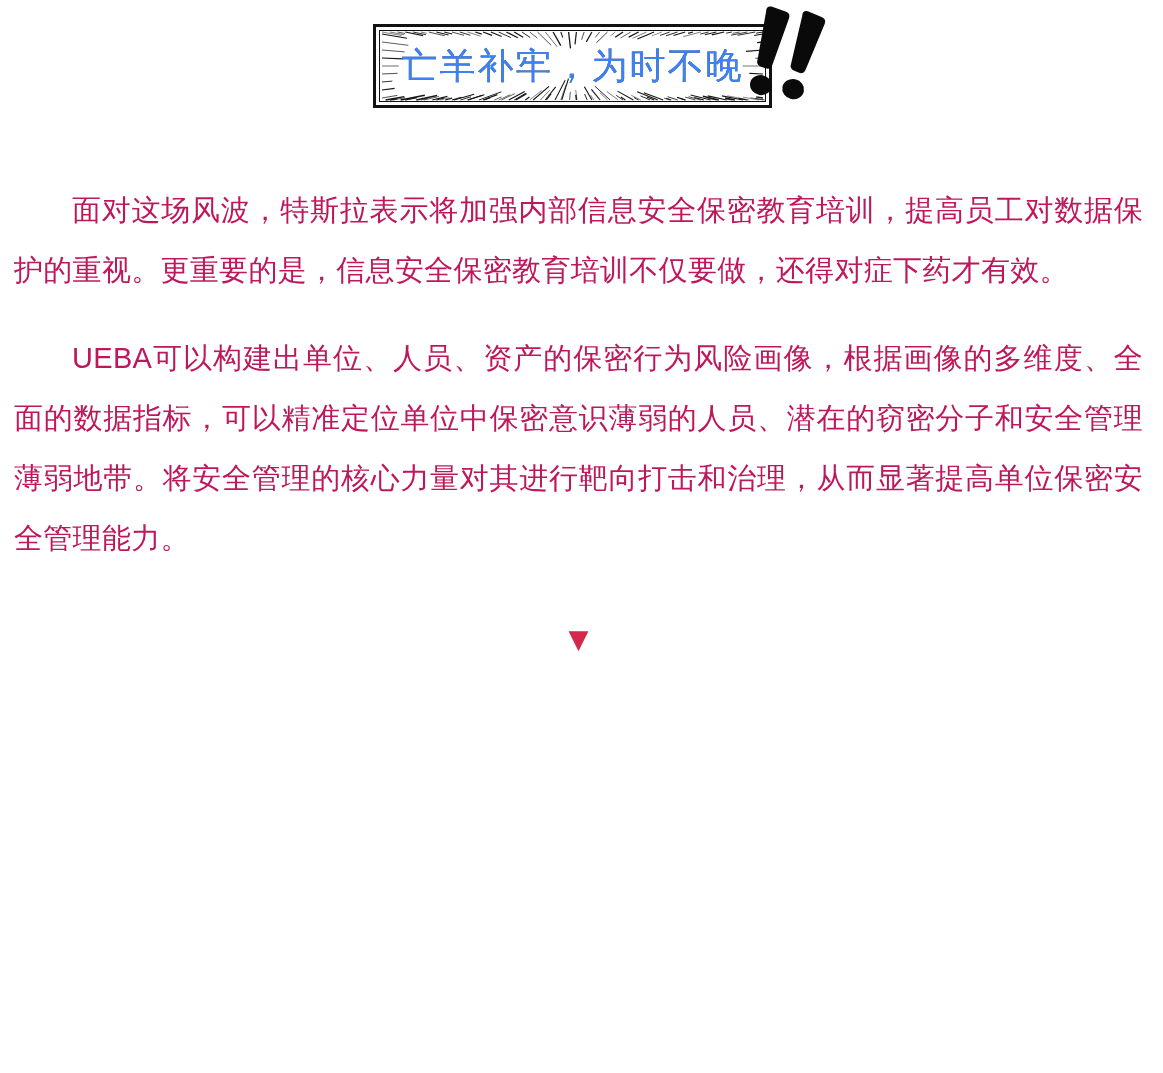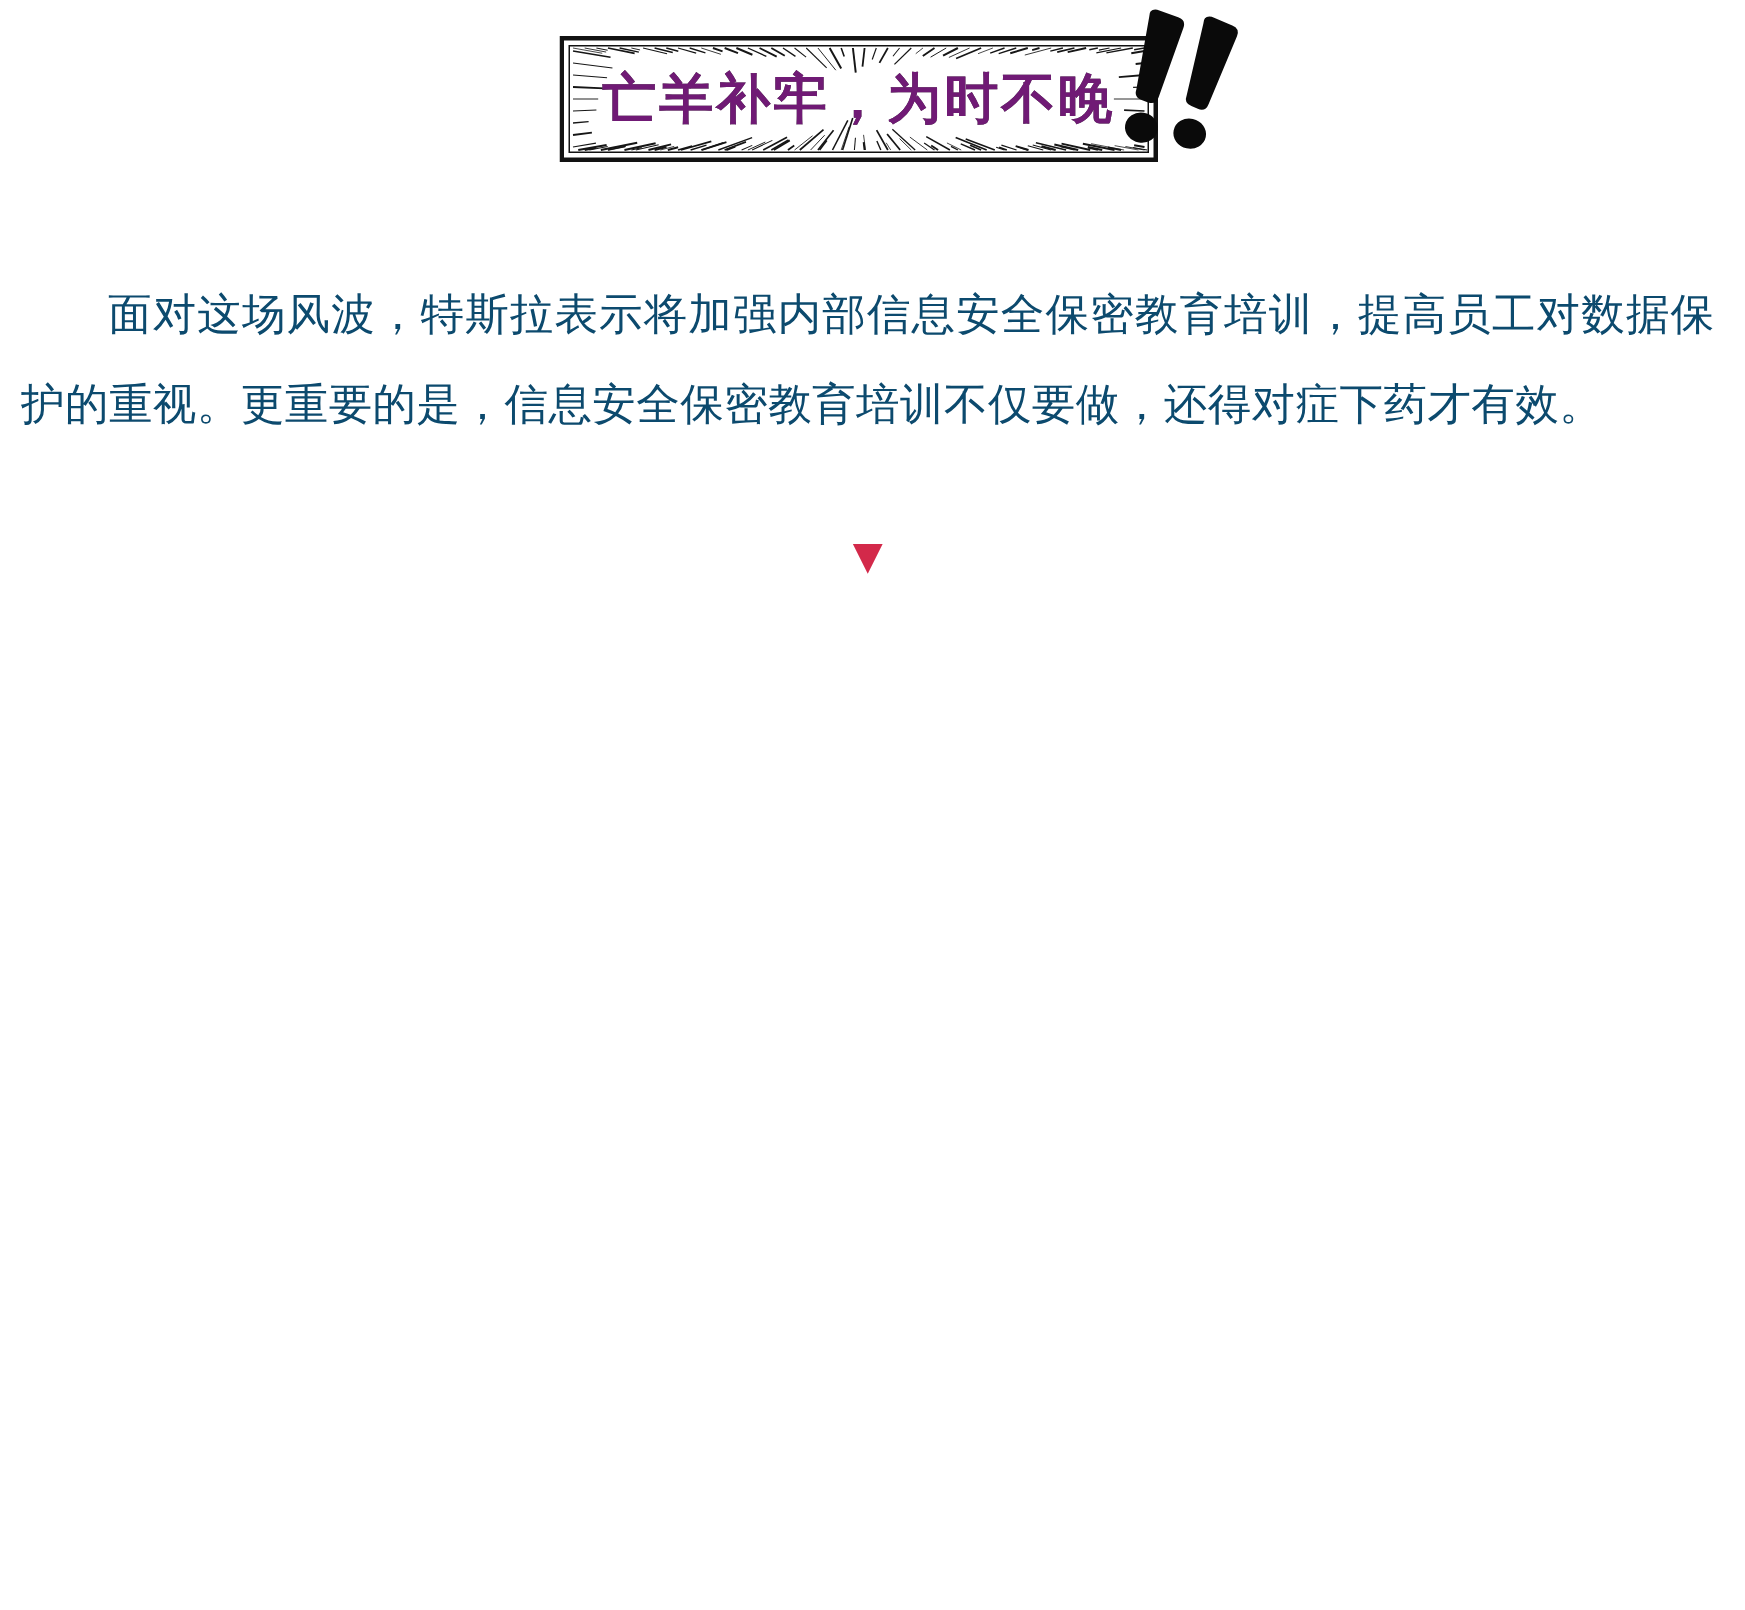--- a/index.html
+++ b/index.html
@@ -7,29 +7,29 @@
     width:1163px;height:1073px;background:#ffffff;overflow:hidden;
     font-family:"Liberation Sans","DejaVu Sans",sans-serif;
   }
   
   .banner-wrap{position:relative;height:126px;}
   .banner-box{position:absolute;left:373px;top:24px;width:399px;height:84px;}
   .banner-box svg.frame{position:absolute;left:0;top:0;width:399px;height:84px;}
   .banner-title{
     position:relative;display:flex;align-items:center;justify-content:center;
     width:100%;height:100%;
-    font-size:36px;font-weight:700;color:#701a75;letter-spacing:2px;
+    font-size:36px;font-weight:400;color:#3b82f6;letter-spacing:2px;
     text-shadow:0 0 0 #454545;
   }
   .bangs{position:absolute;left:748px;top:6px;width:84px;height:102px;}
   
   .content{padding:54px 20px 0 14px;}
   p.para{
     margin:0 0 28px 0;
-    font-size:29px;line-height:60px;color:#0c4a6e;
+    font-size:29px;line-height:60px;color:#be185d;
     text-align:justify;text-justify:inter-character;
     text-indent:2em;letter-spacing:0.3px;
     font-weight:400;
   }
   p.para:last-child{margin-bottom:0;}
   
   .divider{height:30px;margin:56px 0 18px 0;text-align:center;line-height:30px;}
   .tri{font-size:26px;color:#d3294a;font-family:"DejaVu Sans",sans-serif;}
 </style>
 </head>
@@ -195,20 +195,21 @@
       </g>
       <g fill="#0a0a0a" transform="translate(37 5) rotate(12 24 56)">
         <path d="M12 7 Q11 1 17 1 L33 4 Q39 5 38 11 L28 64 Q27 70 21 69 L16 68 Q10 67 11 61 Z"></path>
         <ellipse cx="19" cy="88" rx="12" ry="11"></ellipse>
       </g>
     </svg>
   </div>
 
   <div class="content">
     <p class="para">面对这场风波，特斯拉表示将加强内部信息安全保密教育培训，提高员工对数据保护的重视。更重要的是，信息安全保密教育培训不仅要做，还得对症下药才有效。</p>
+    <p class="para">UEBA可以构建出单位、人员、资产的保密行为风险画像，根据画像的多维度、全面的数据指标，可以精准定位单位中保密意识薄弱的人员、潜在的窃密分子和安全管理薄弱地带。将安全管理的核心力量对其进行靶向打击和治理，从而显著提高单位保密安全管理能力。</p>
 
     <div class="divider">
       <span class="tri">▼</span>
     </div>
 
   </div>
 
 </div>
 
 </body></html>

